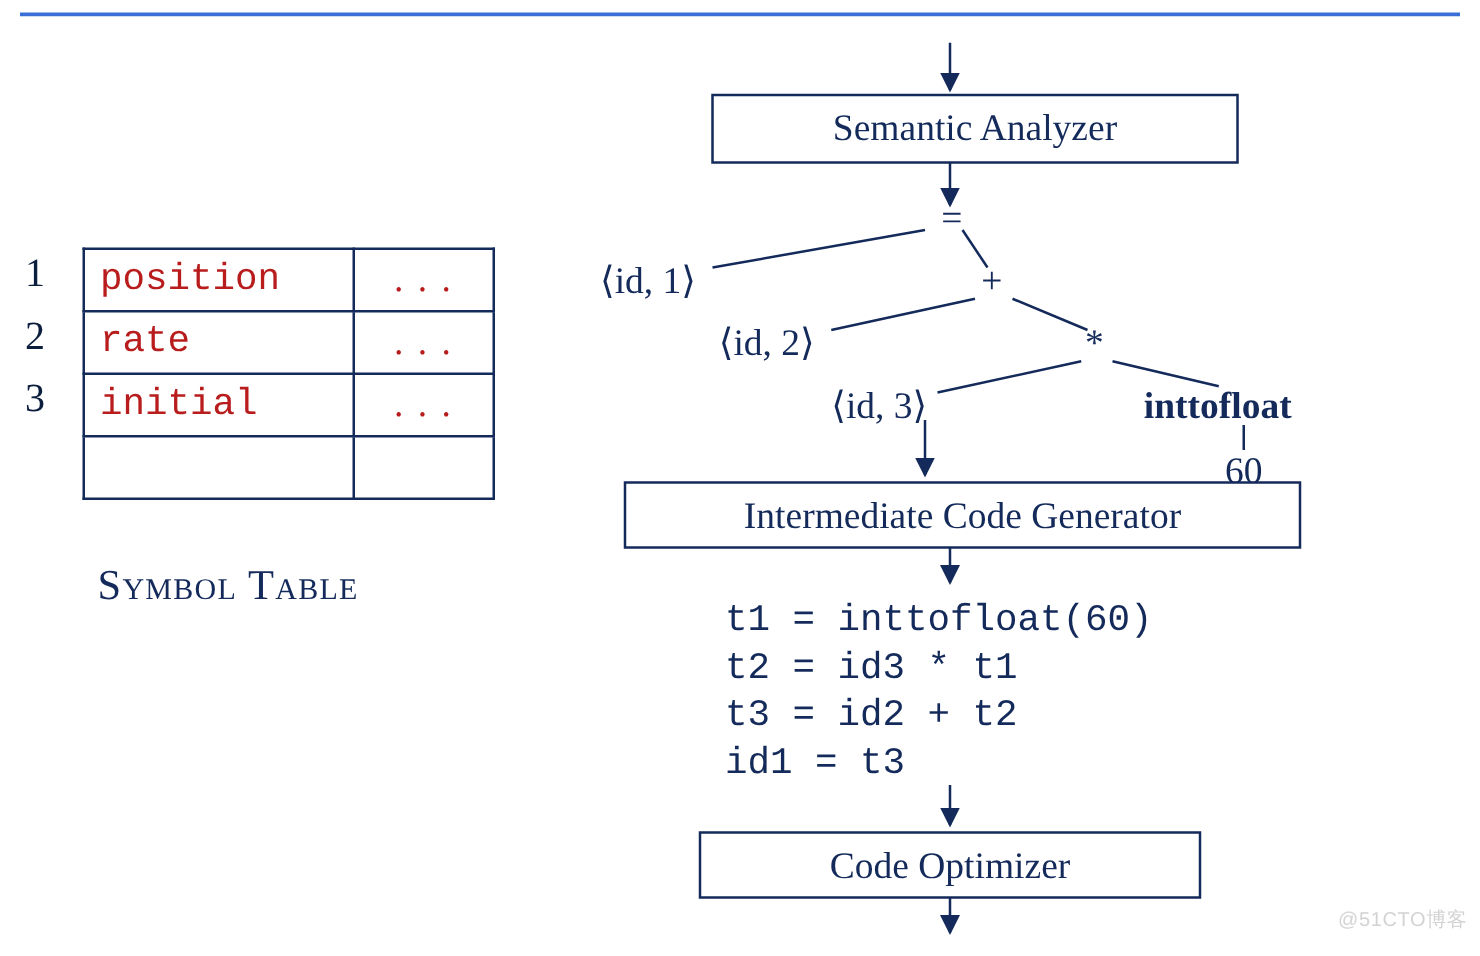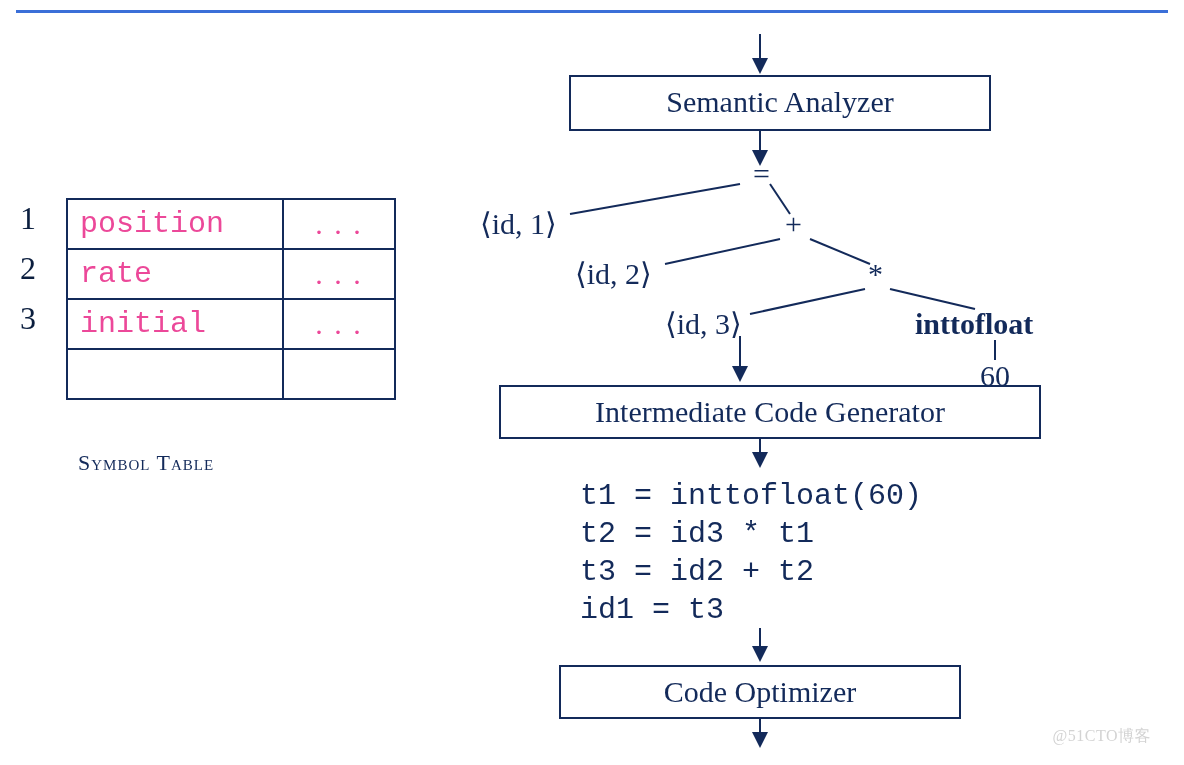--- a/index.html
+++ b/index.html
@@ -38,32 +38,32 @@
     color: #0b1e3e;
     padding-top: 2px;
   }
   table.symtab {
     border-collapse: collapse;
   }
   table.symtab td {
     border: 2px solid #132a5a;
     font-family: "Courier New", monospace;
     font-size: 30px;
-    color: #ec4899;
+    color: #b91c1c;
     padding: 4px 12px;
     height: 40px;
     vertical-align: middle;
   }
   table.symtab td.name { width: 190px; }
   table.symtab td.info { width: 86px; text-align: center; font-family: "Times New Roman", serif; letter-spacing: 2px; }
   .symtab-caption {
     position: absolute;
     top: 450px;
     left: 78px;
-    font-size: 22px;
+    font-size: 34px;
     letter-spacing: 1px;
     color: #132a5a;
     font-variant: small-caps;
   }
   
   .diagram {
     position: absolute;
     top: 34px;
     left: 440px;
     width: 720px;
@@ -92,23 +92,23 @@
   .edge {
     stroke: #132a5a;
     stroke-width: 2;
     fill: none;
   }
   .arrowhead {
     fill: #132a5a;
   }
   .watermark {
     position: absolute;
-    right: 33px;
+    right: 10px;
     bottom: 18px;
-    font-family: Liberation Serif, serif;
+    font-family: Liberation Sans, sans-serif;
     font-size: 16px;
     color: #d3d3d3;
     letter-spacing: 0.5px;
     margin-left: 18px;
   }
 </style>
 </head>
 <body>
 
 <div class="top-line"></div>

